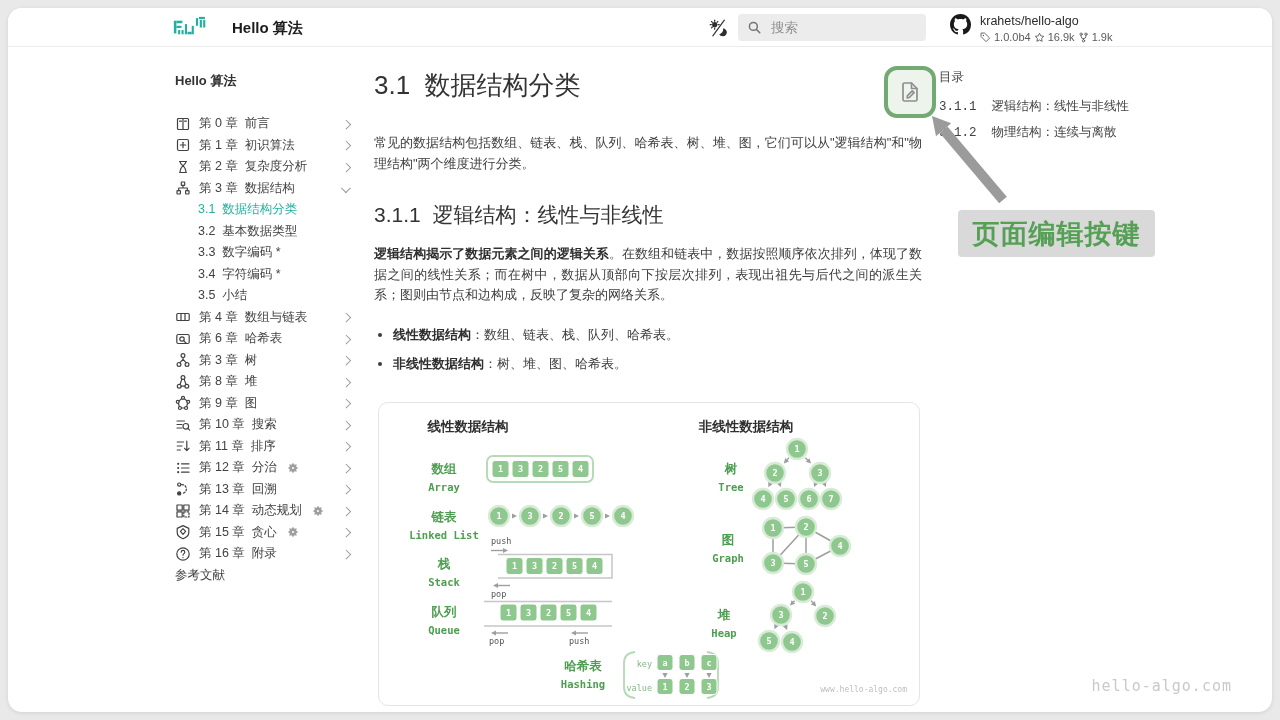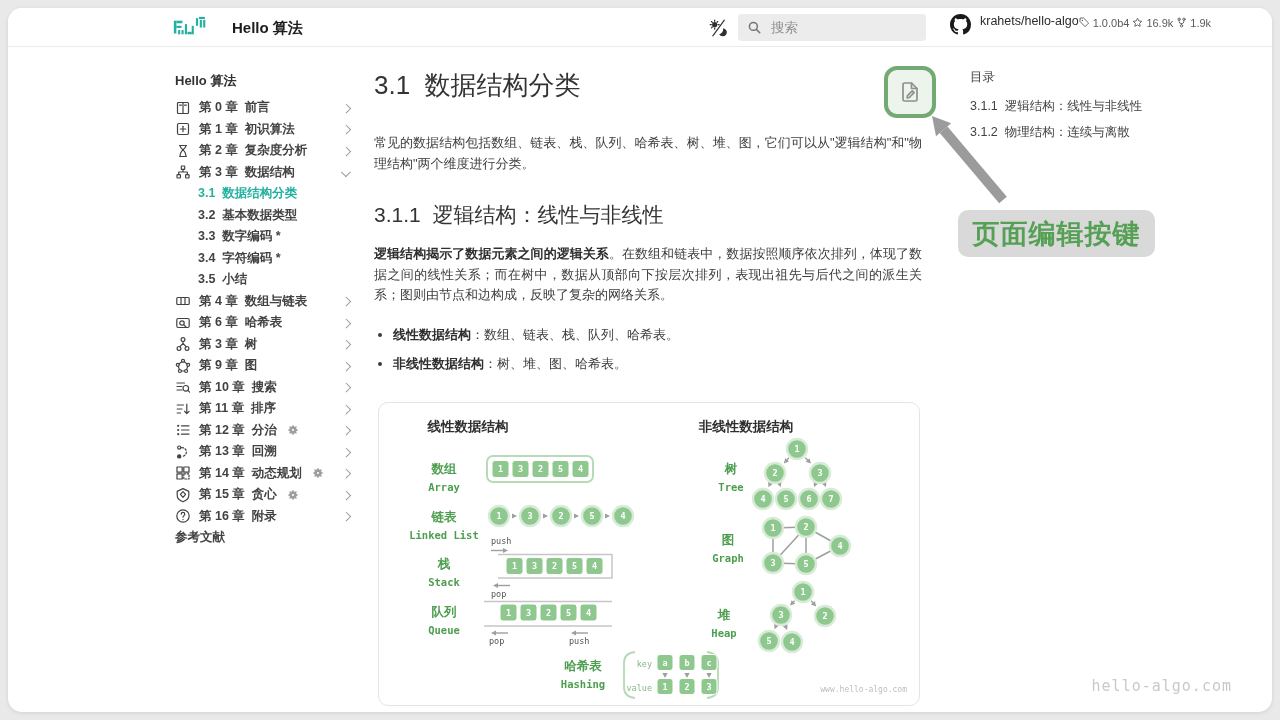--- a/index.html
+++ b/index.html
@@ -22,21 +22,21 @@
   .searchbox { position:absolute; left:730px; top:6px; width:188px; height:27px; background:#ececec; border-radius:4px; display:flex; align-items:center; padding:4px 9px; gap:7px; }
   .search-input { border:none; background:transparent; outline:none; font-size:13.5px; color:#444; width:135px; font-family:inherit; }
   .search-input::placeholder { color:#8f8f8f; opacity:1; }
   .gh { position:absolute; left:942px; top:6px; display:flex; gap:9px; align-items:flex-start; cursor:pointer; }
   .gh-name { font-size:12.5px; color:#2b2b2b; line-height:15px; }
   .gh-stats { display:flex; gap:3px; font-size:11px; color:#5a5a5a; margin-top:2px; align-items:center; }
   .gh-stat { display:flex; align-items:center; gap:3px; }
   
   .sidebar { position:absolute; left:167px; top:64px; width:181px; }
   .sb-title { font-size:13px; font-weight:bold; color:#333; height:21px; white-space:pre; }
-  .sb-list { margin-top:4px;font-weight:bold; }
+  .sb-list { margin-top:20px; }
   .sb-item { height:21.5px; display:flex; align-items:center; gap:8px; font-size:12.5px; color:#424242; cursor:pointer; }
   .sb-icon { width:16px; height:16px; flex:none; display:flex; }
   .sb-sub { padding-left:23px; }
   .sb-item.active .sb-label { color:#23b0a0; }
   .sb-label { white-space:pre; }
   .sb-badge { margin-left:2px; display:flex; }
   .chev { width:6.5px; height:6.5px; border-top:1.6px solid #9a9a9a; border-right:1.6px solid #9a9a9a; margin-left:auto; flex:none; }
   .chev.right { transform:rotate(45deg); margin-right:7px; }
   .chev.down  { transform:rotate(135deg); margin-right:7px; }
   
@@ -45,26 +45,26 @@
   .main h2 { font-size:21px; font-weight:400; color:#333; margin:27px 0 15px; white-space:pre; }
   .main p  { font-size:13px; line-height:20.5px; color:#3d3d3d; margin:0 0 19px; text-align:justify; }
   .main b  { color:#2e2e2e; }
   .main ul { margin:0; padding-left:19px; }
   .main li { font-size:13px; line-height:20.5px; color:#3d3d3d; margin-bottom:9px; }
   .edit-btn { position:absolute; left:876px; top:58px; width:52px; height:52px; border:4px solid #73a973; border-radius:13px; background:#edf4ec; display:flex; align-items:center; justify-content:center; cursor:pointer; z-index:4; }
   
   .figure { position:absolute; left:370px; top:394px; width:542px; height:304px; border:1px solid #e4e4e4; border-radius:10px; background:#fff; }
   .figure svg { position:absolute; left:0; top:0; }
   
-  .toc { position:absolute; left:962px; top:61px; width:235px; }
+  .toc { position:absolute; left:931px; top:61px; width:235px;font-family:Liberation Mono, monospace; }
   .toc-title { font-size:12.5px; color:#474747; margin-bottom:12px; }
   .toc-item { font-size:12.5px; color:#424242; margin-bottom:9px; cursor:pointer; white-space:pre; }
   
   .anno-arrow { position:absolute; left:900px; top:100px; width:120px; height:100px; pointer-events:none; z-index:3; }
-  .anno-label { position:absolute; left:950px; top:202px; width:197px; height:47px; background:#d9d9d9; border-radius:10px; display:flex; align-items:center; justify-content:center; font-size:27px; font-weight:bold; color:#55a055; letter-spacing:1px; z-index:3; }
+  .anno-label { position:absolute; left:950px; top:202px; width:197px; height:47px; background:#d9d9d9; border-radius:4px; display:flex; align-items:center; justify-content:center; font-size:27px; font-weight:bold; color:#55a055; letter-spacing:1px; z-index:3; }
   .page-watermark { position:absolute; right:40px; bottom:17px; font-family:"DejaVu Sans Mono","Liberation Mono",monospace; font-size:15px; color:#c9c9c9; letter-spacing:1px;margin-top:16px; }
 </style>
 </head>
 <body>
 
 <div class="card">
 
   <div class="header">
     <span class="logo">
       <svg viewBox="0 0 40 28" width="34" height="25">
@@ -111,21 +111,21 @@
         </svg>
       </span>
       <input class="search-input" readonly="" placeholder="搜索" style="">
     </div>
     <div class="gh">
       <span style="display:flex;">
         <svg viewBox="0 0 16 16" width="21" height="21" fill="#191919">
             <path d="M8 0C3.58 0 0 3.58 0 8c0 3.54 2.29 6.53 5.47 7.59.4.07.55-.17.55-.38 0-.19-.01-.82-.01-1.49-2.01.37-2.53-.49-2.69-.94-.09-.23-.48-.94-.82-1.13-.28-.15-.68-.52-.01-.53.63-.01 1.08.58 1.23.82.72 1.21 1.87.87 2.33.66.07-.52.28-.87.51-1.07-1.78-.2-3.64-.89-3.64-3.95 0-.87.31-1.59.82-2.15-.08-.2-.36-1.02.08-2.12 0 0 .67-.21 2.2.82.64-.18 1.32-.27 2-.27s1.36.09 2 .27c1.53-1.04 2.2-.82 2.2-.82.44 1.1.16 1.92.08 2.12.51.56.82 1.27.82 2.15 0 3.07-1.87 3.75-3.65 3.95.29.25.54.73.54 1.48 0 1.07-.01 1.93-.01 2.2 0 .21.15.46.55.38A8.01 8.01 0 0 0 16 8c0-4.42-3.58-8-8-8z"></path>
           </svg>
       </span>
-      <span class="gh-text" style="display:flex;flex-direction:row;">
+      <span class="gh-text" style="display:flex;flex-direction:column;">
         <span class="gh-name">krahets/hello-algo</span>
         <span class="gh-stats">
           <span class="gh-stat">
               <span style="display:flex;">
                 <svg viewBox="0 0 16 16" width="11" height="11" fill="none" stroke="#5a5a5a" stroke-width="1.3" stroke-linejoin="round">
                   <path d="M1.5 1.5h5.2L14 8.8 8.8 14 1.5 6.7Z"></path>
                   <circle cx="5" cy="5" r="1" fill="#5a5a5a" stroke="none"></circle>
                 </svg>
               </span>
               <span>1.0.0b4</span>
@@ -241,20 +241,32 @@
         <div class="sb-item">
           <span class="sb-icon">
             <svg viewBox="0 0 16 16" width="16" height="16" fill="none" stroke="#424242" stroke-width="1.2" stroke-linecap="round" stroke-linejoin="round">
               <circle cx="8" cy="3.6" r="1.9"></circle>
               <circle cx="4" cy="12.4" r="1.9"></circle>
               <circle cx="12" cy="12.4" r="1.9"></circle>
               <path d="M8 5.5v1.8M8 7.3 4.7 10.8M8 7.3l3.3 3.5"></path>
             </svg>
           </span>
           <span class="sb-label">第 3 章  树</span>
+          <span class="chev right"></span>
+        </div>
+        <div class="sb-item">
+          <span class="sb-icon">
+            <svg viewBox="0 0 16 16" width="16" height="16" fill="none" stroke="#424242" stroke-width="1.2" stroke-linecap="round" stroke-linejoin="round">
+              <circle cx="8" cy="3.6" r="1.9"></circle>
+              <circle cx="4.2" cy="12.2" r="1.9"></circle>
+              <circle cx="11.8" cy="12.2" r="1.9"></circle>
+              <path d="M6.9 5.1 5 10.5M9.1 5.1 11 10.5M6.1 12.2h3.8"></path>
+            </svg>
+          </span>
+          <span class="sb-label">第 8 章  堆</span>
           <span class="chev right"></span>
         </div>
         <div class="sb-item">
           <span class="sb-icon">
             <svg viewBox="0 0 16 16" width="16" height="16" fill="none" stroke="#424242" stroke-width="1.2" stroke-linecap="round" stroke-linejoin="round">
               <circle cx="8" cy="2.8" r="1.5"></circle>
               <circle cx="2.8" cy="6.8" r="1.5"></circle>
               <circle cx="13.2" cy="6.8" r="1.5"></circle>
               <circle cx="4.9" cy="13" r="1.5"></circle>
               <circle cx="11.1" cy="13" r="1.5"></circle>

